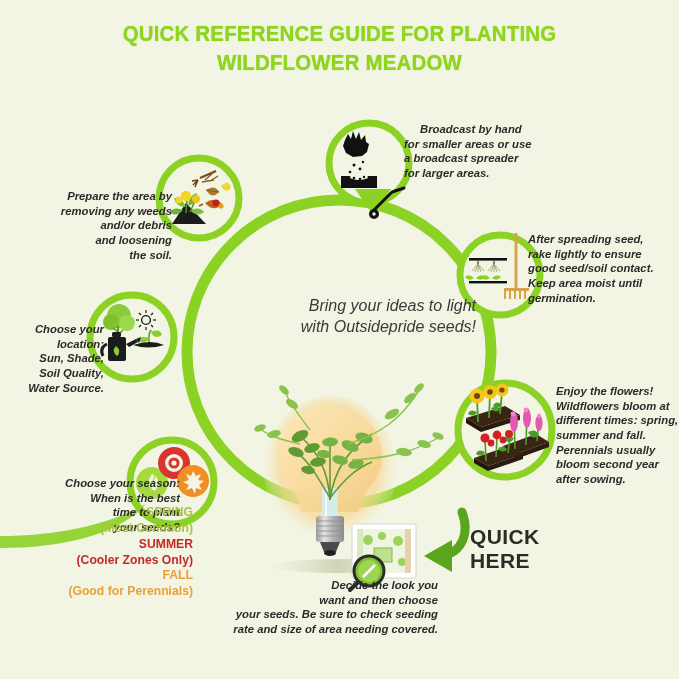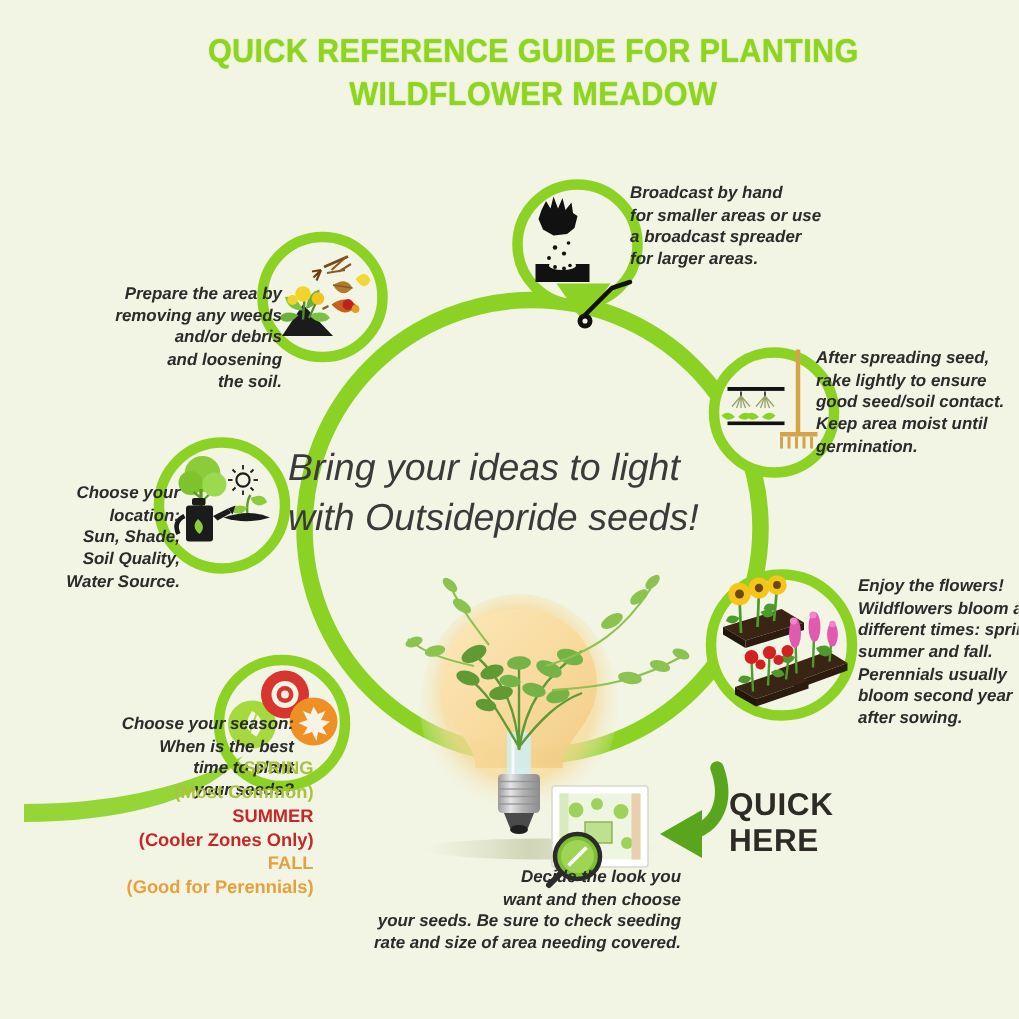--- a/index.html
+++ b/index.html
@@ -4,21 +4,21 @@
 <title>Quick Reference Guide for Planting Wildflower Meadow</title>
 <style>
   html,body{margin:0;padding:0;}
   body{
     width:679px;height:679px;
     background:#f2f5e4;
     font-family:"Liberation Sans", sans-serif;
     overflow:hidden;
     position:relative;
   }
-  #stage{position:absolute;left:16px;top:0;width:539px;height:679px;}
+  #stage{position:absolute;left:0;top:0;width:539px;height:679px;}
   .abs{position:absolute;}
 
   
   #title{
     left:0;top:20px;width:679px;
     text-align:center;
     color:#8fd421;
     font-weight:bold;
     font-size:22px;
     letter-spacing:.2px;
@@ -38,24 +38,24 @@
     line-height:1.30;
     font-family:"Liberation Sans",sans-serif;
   }
   .cap.r{text-align:right;margin-top:29px;}
   .cap.l{text-align:left;}
   .cap.c{text-align:right;}
 
   
   #slogan{
     left:176px;top:296px;width:300px;
-    text-align:left;
+    text-align:right;
     font-style:italic;
     color:#3a3a3a;
-    font-size:25px;
+    font-size:16px;
     line-height:1.30;
     font-family:"Liberation Sans",sans-serif;
   }
 
   
   #seasonlist{left:18px;top:505px;width:175px;text-align:right;
     font-size:12.2px;font-weight:bold;line-height:1.30;}
   #seasonlist div{white-space:nowrap;}
   .s-spring{color:#a9c23f;}
   .s-summer{color:#c62828;}
@@ -452,21 +452,21 @@
 
   <div class="abs cap r" style="left:46px;top:160px;width:126px;">
     <span style="white-space:pre-line;">Prepare the area by
 removing any weeds
 and/or debris
 and loosening
 the soil.</span>
   </div>
 
   <div class="abs cap l" style="left:404px;top:122px;width:160px;">
-    <span style="white-space:pre-line;">Broadcast by hand
+    <span style="white-space:pre-line;margin-left:16px;">Broadcast by hand
 for smaller areas or use
 a broadcast spreader
 for larger areas.</span>
   </div>
 
   <div class="abs cap l" style="left:528px;top:232px;width:150px;">
     <span style="white-space:pre-line;">After spreading seed,
 rake lightly to ensure
 good seed/soil contact.
 Keep area moist until

